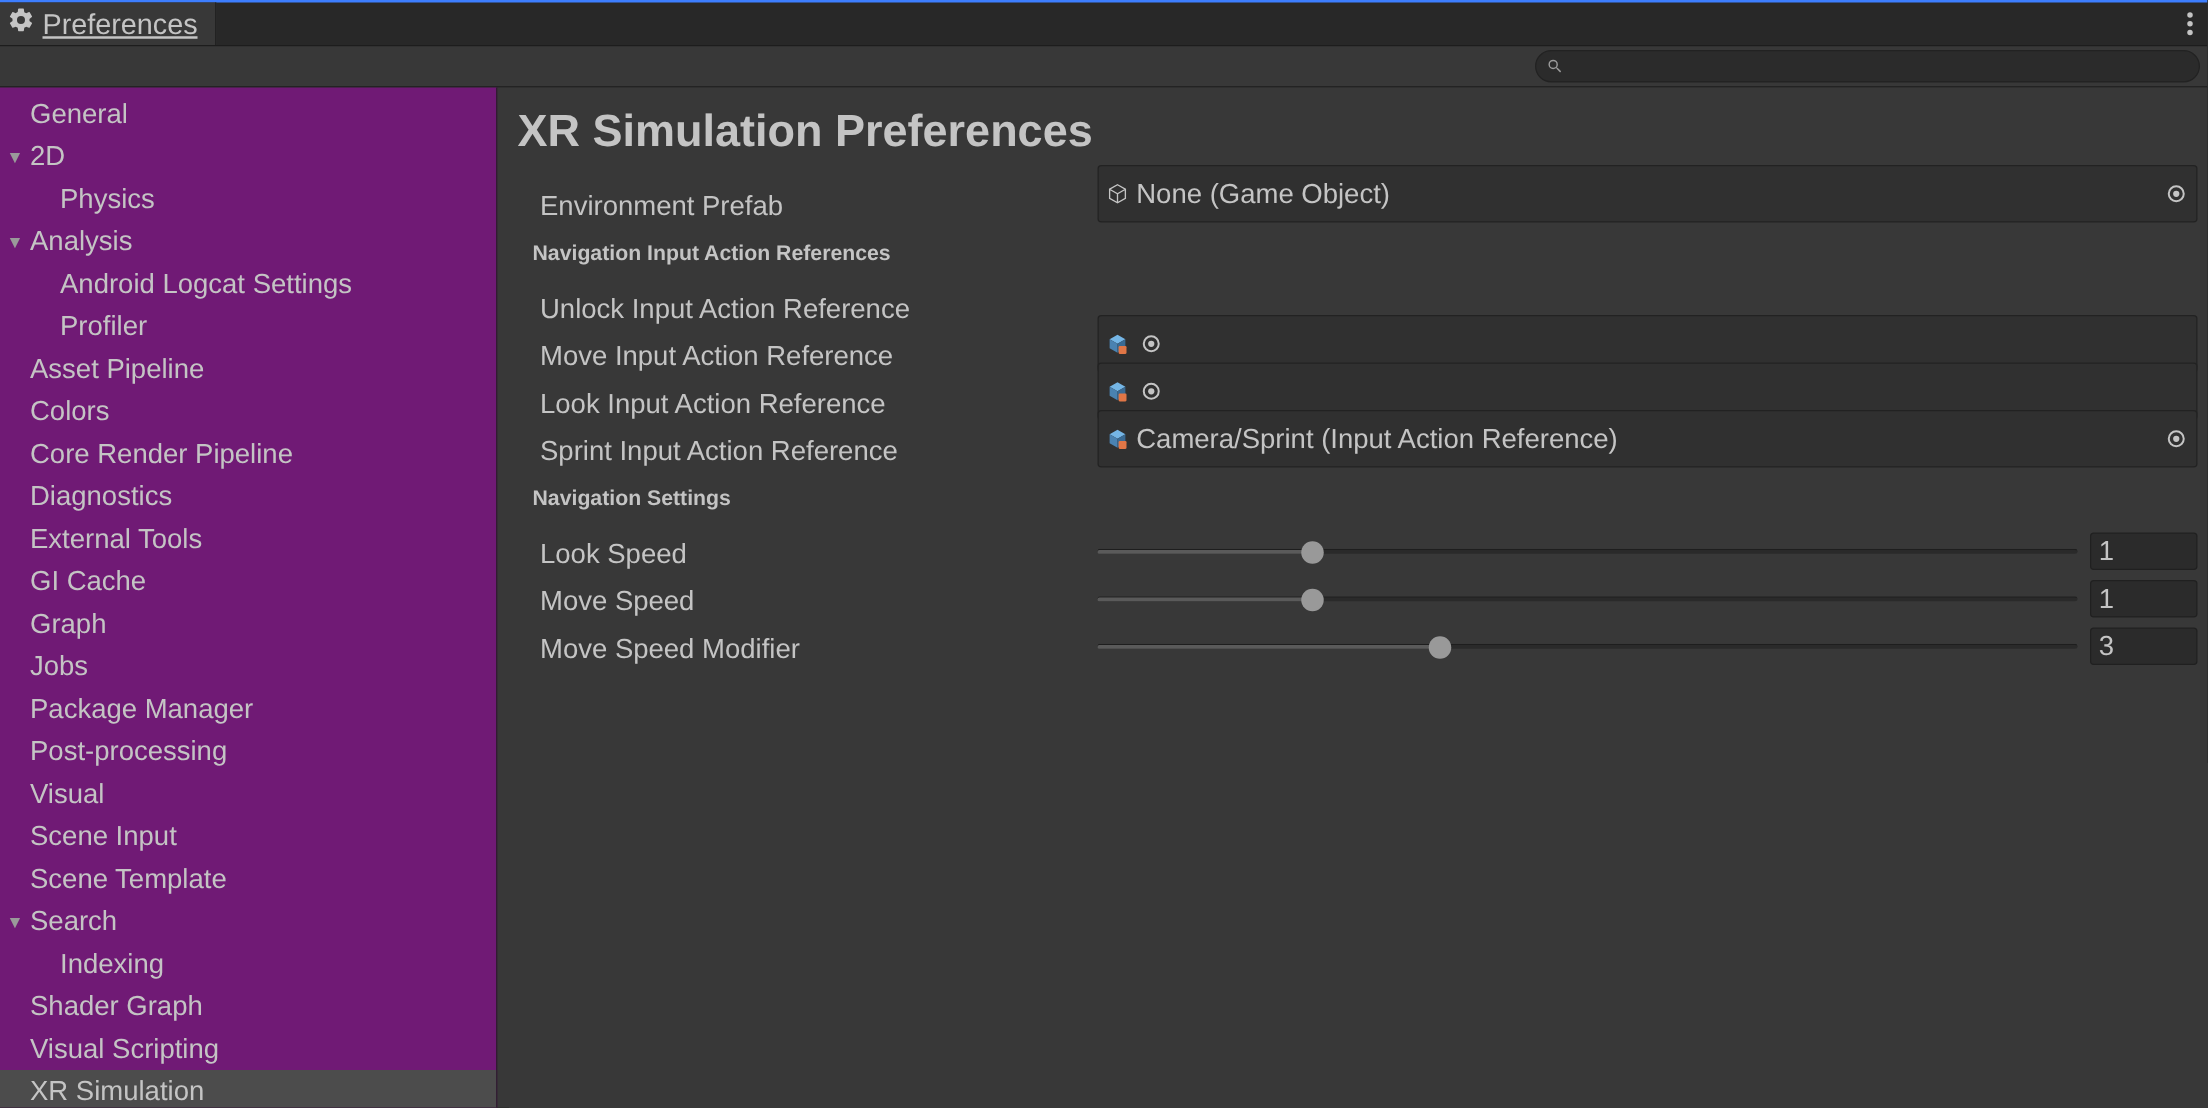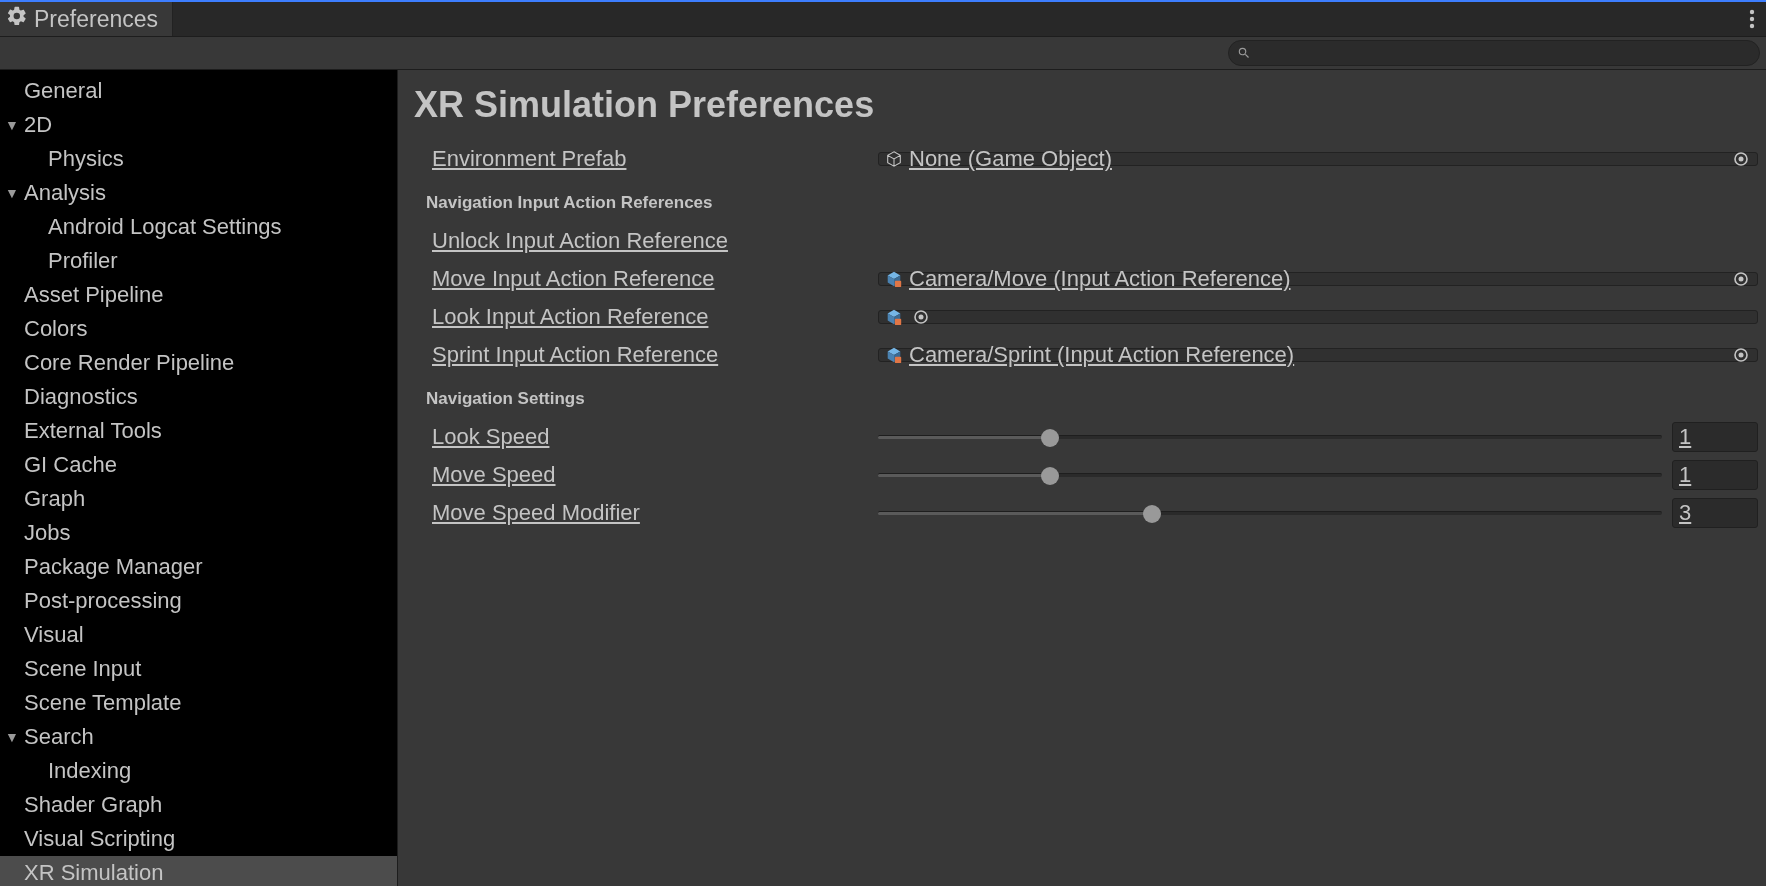--- a/index.html
+++ b/index.html
@@ -22,20 +22,21 @@
     justify-content: space-between;
     border-top: 2px solid #3d7eff;
   }
   .tab {
     display: flex;
     align-items: center;
     background: #383838;
     padding: 0 14px 0 6px;
     gap: 6px;
     border-right: 1px solid #222;
+    text-decoration: underline;
   }
   .tab .gear-svg { width: 22px; height: 22px; fill: #c4c4c4; }
   .tab .label { color: #c4c4c4; font-size: 23px; line-height: 1; }
   .kebab {
     width: 28px;
     display: flex;
     align-items: center;
     justify-content: center;
   }
   .kebab svg { fill: #c4c4c4; }
@@ -72,21 +73,21 @@
     font-size: 14px;
   }
 
   
   .body {
     display: flex;
     height: calc(886px - 36px - 34px);
   }
   .sidebar {
     width: 398px;
-    background: #000000;
+    background: #701a75;
     border-right: 1px solid #1d1d1d;
     padding-top: 4px;
     overflow: hidden;
   }
   .content {
     flex: 1;
     background: #383838;
     padding: 8px 0 0 16px;
     overflow: hidden;
   }
@@ -111,44 +112,43 @@
 
   
   h1.title {
     font-size: 36px;
     font-weight: 700;
     color: #c4c4c4;
     padding: 6px 12px 14px 0;
   }
   .prop-row {
     display: flex;
-    align-items: center;
+    align-items: flex-end;
     height: 38px;
     gap: 8px;
-    text-decoration: underline;
   }
   .prop-label {
     width: 456px;
     padding-left: 18px;
     font-size: 22px;
     color: #c4c4c4;
   }
   .section-hdr {
     font-weight: 700;
     padding-left: 12px;
     font-size: 17px;
     color: #c4c4c4;
     margin-top: 6px;
     height: 38px;
     display:flex;
     align-items:center;
   }
   .obj-field {
     flex: 1;
-    height: 14px;
+    height: 46px;
     background: #303030;
     border: 1px solid #222;
     border-radius: 3px;
     display: flex;
     align-items: center;
     padding: 0 4px 0 6px;
     margin-right: 8px;
     gap: 6px;
   }
   .obj-field .cube { width: 18px; height: 18px; display:flex; align-items:center; justify-content:center;}
@@ -375,21 +375,20 @@
           <div class="prop-label">Move Input Action Reference</div>
           <div class="obj-field">
             <span class="cube">
               <svg width="18" height="18" viewBox="0 0 20 20" class="cube-asset">
                 <polygon class="c-top" points="10,2 17,6 10,10 3,6"></polygon>
                 <polygon class="c-side" points="3,6 10,10 10,18 3,14"></polygon>
                 <polygon class="c-side" points="17,6 10,10 10,18 17,14" style="fill:#3a6a93"></polygon>
                 <rect class="c-badge" x="11" y="12" width="7" height="7" rx="1"></rect>
               </svg>
             </span>
-            <span class="val">Camera/Move (Input Action Reference)</span>
             <span class="picker">
               <svg width="16" height="16" viewBox="0 0 16 16">
                 <circle cx="8" cy="8" r="6" fill="none" stroke="#c4c4c4" stroke-width="1.6"></circle>
                 <circle cx="8" cy="8" r="2.5" fill="#c4c4c4"></circle>
               </svg>
             </span>
           </div>
         </div>
         <div class="prop-row">
           <div class="prop-label">Look Input Action Reference</div>

